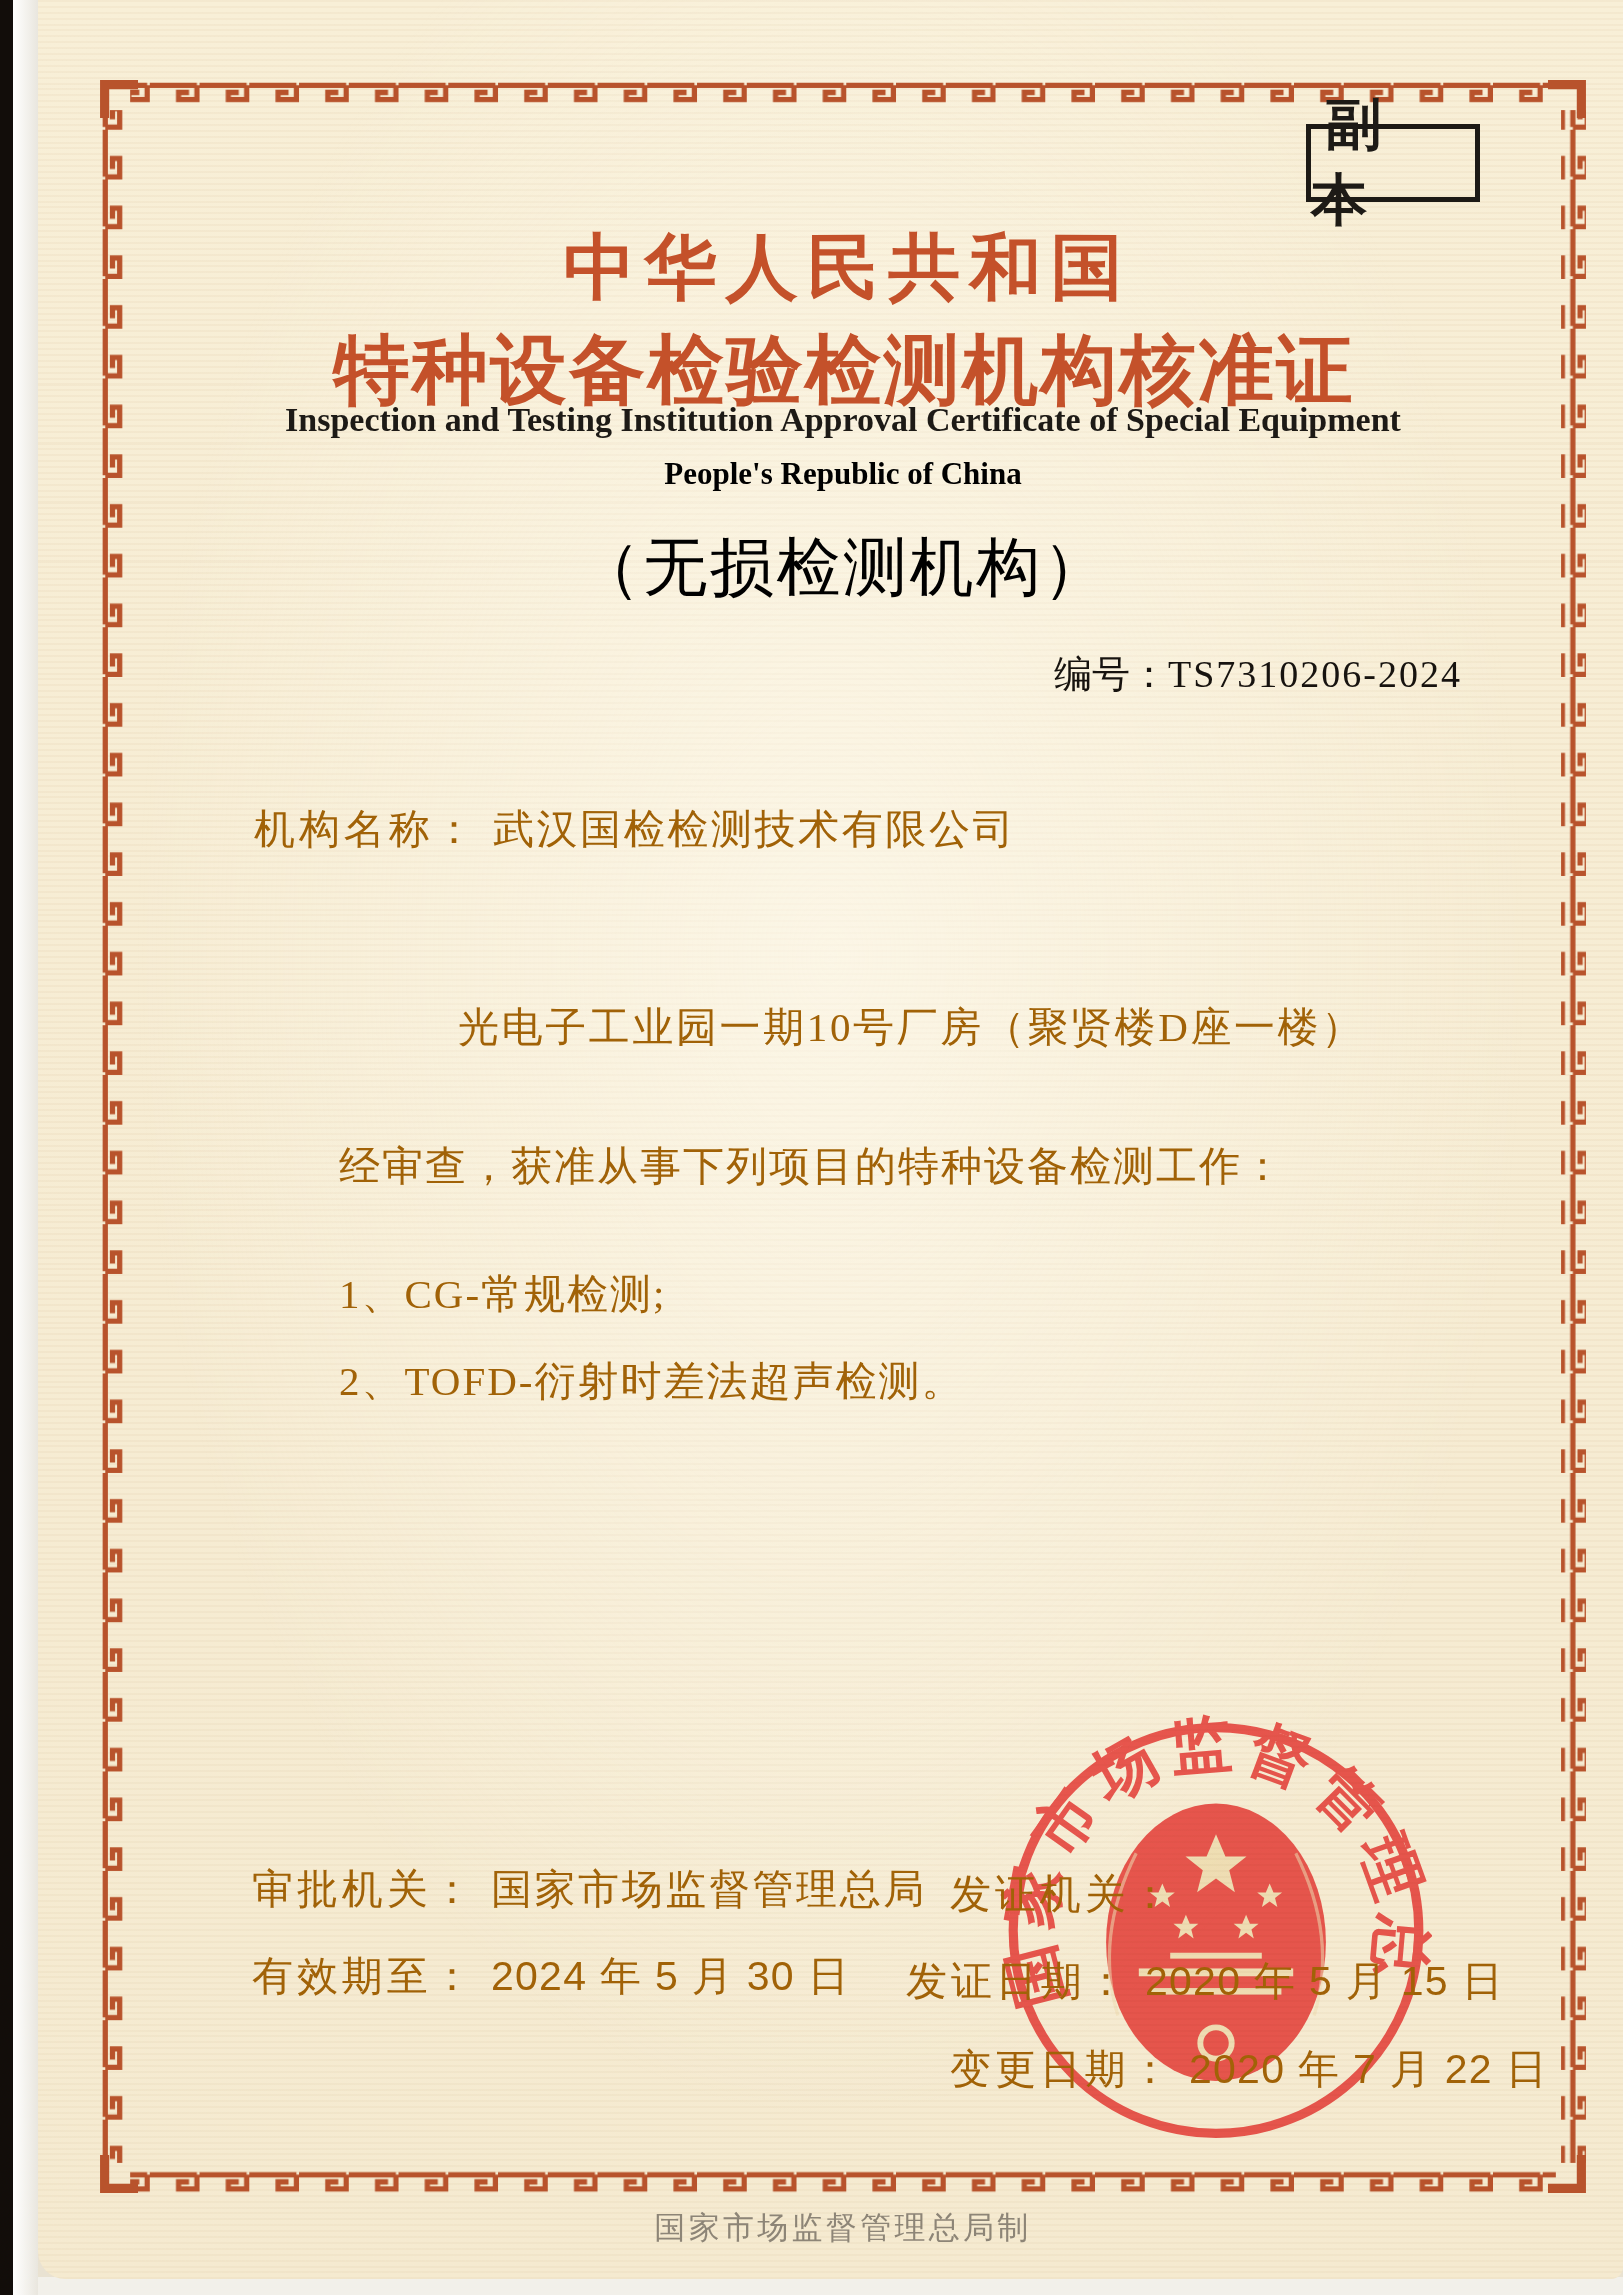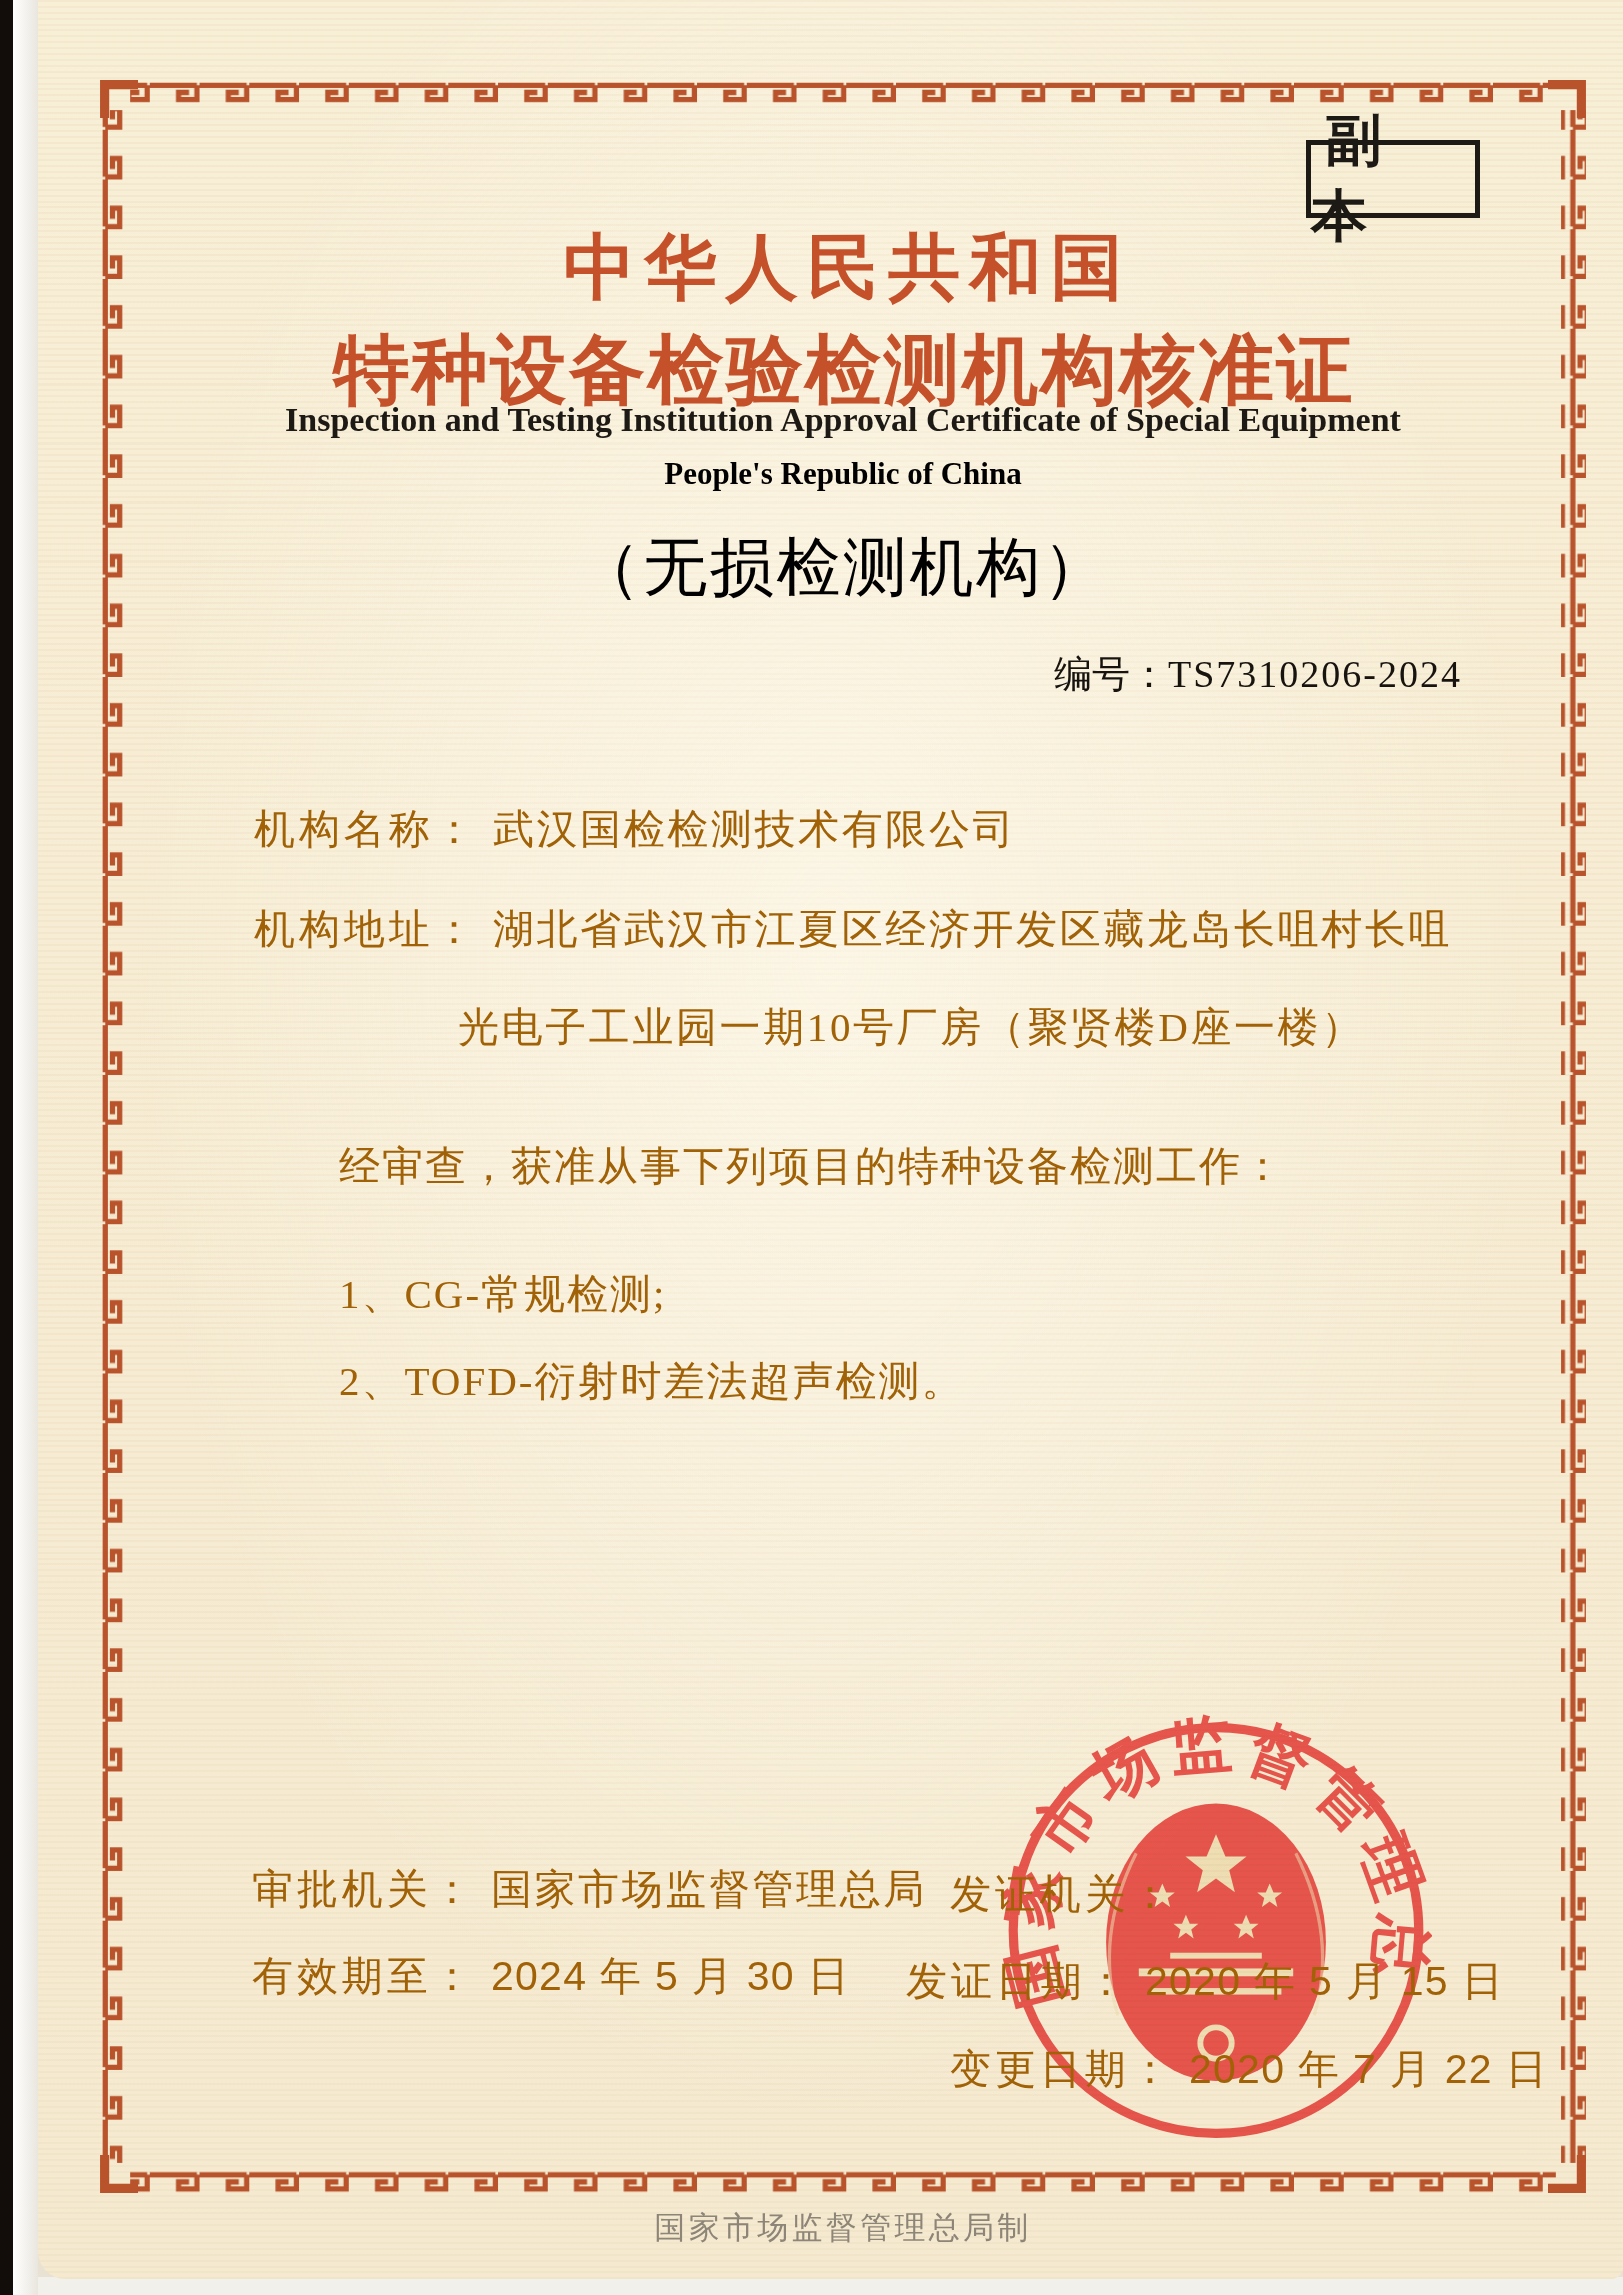--- a/index.html
+++ b/index.html
@@ -16,21 +16,21 @@
          border-bottom-left-radius:27.5px;border-bottom-right-radius:11.8px;
          background:
            radial-gradient(ellipse at 50% 42%, rgba(255,252,242,.6), rgba(255,252,242,0) 62%),
            repeating-linear-gradient(180deg, rgba(190,160,115,.08) 0 2px, rgba(255,255,255,0) 2px 5.9px),
            linear-gradient(#f8efd7,#f5ead0);}
   
   .frame{position:absolute;left:100px;top:80px;width:1486px;height:2113px;}
   
   .badge{position:absolute;left:1306px;top:124px;width:164px;height:68px;
          border:5.2px solid #1d1a16;display:flex;align-items:center;justify-content:center;
-         font-size:56px;font-weight:bold;color:#1d1a16;letter-spacing:14.4px;text-indent:14.4px;margin-top:16px;}
+         font-size:56px;font-weight:bold;color:#1d1a16;letter-spacing:14.4px;text-indent:14.4px;}
   .t-center{position:absolute;left:100px;width:1486px;text-align:center;white-space:nowrap;}
   .title-cn1{top:220px;font-size:72px;font-weight:bold;color:#c4512a;letter-spacing:9.2px;text-indent:9.2px;}
   .title-cn2{top:312px;font-size:76px;font-weight:bold;color:#c4512a;letter-spacing:2.6px;text-indent:2.6px;margin-top:8px;}
   .title-en1{top:401px;font-size:34px;font-weight:bold;color:#1d1a16;}
   .title-en2{top:456px;font-size:31px;font-weight:bold;color:#000000;}
   .category{top:524px;font-size:64px;font-weight:normal;color:#000000;letter-spacing:2.6px;}
   .certno{position:absolute;left:1054px;top:622px;font-size:38px;color:#17130f;white-space:nowrap;margin-top:27px;}
   .certno .num{font-family:"Liberation Serif","DejaVu Serif",serif;letter-spacing:2px;}
   .row{position:absolute;font-size:41px;color:#a16207;white-space:nowrap;}
   .row .lbl{letter-spacing:3.9px;}
@@ -91,23 +91,20 @@
   <div class="t-center title-en2">People's Republic of China</div>
   <div class="t-center category">（无损检测机构）</div>
 
   <div class="certno">
     <span class="lbl">编号：</span><span class="num">TS7310206-2024</span>
   </div>
 
   <div class="row org-name">
     <span class="lbl">机构名称：</span><span class="val">武汉国检检测技术有限公司</span>
   </div>
-  <div class="row org-addr1">
-    <span class="lbl">机构地址：</span><span class="val">湖北省武汉市江夏区经济开发区藏龙岛长咀村长咀</span>
-  </div>
   <div class="row org-addr2">光电子工业园一期10号厂房（聚贤楼D座一楼）</div>
 
   <div class="row statement">经审查，获准从事下列项目的特种设备检测工作：</div>
   <div class="row item1">1、CG-常规检测;</div>
   <div class="row item2">2、TOFD-衍射时差法超声检测。</div>
 
   <svg class="seal" viewBox="-330 -334 660 668" xmlns="http://www.w3.org/2000/svg">
     <defs>
       <path id="sealArc" d="M -228.3 106.5 A 252 252 0 1 1 228.3 106.5" fill="none"></path>
       <path id="star" d="M0,-50 L14.7,-15.5 L47.6,-15.5 L20.6,5.9 L29.4,40.5 L0,19 L-29.4,40.5 L-20.6,5.9 L-47.6,-15.5 L-14.7,-15.5 Z"></path>

